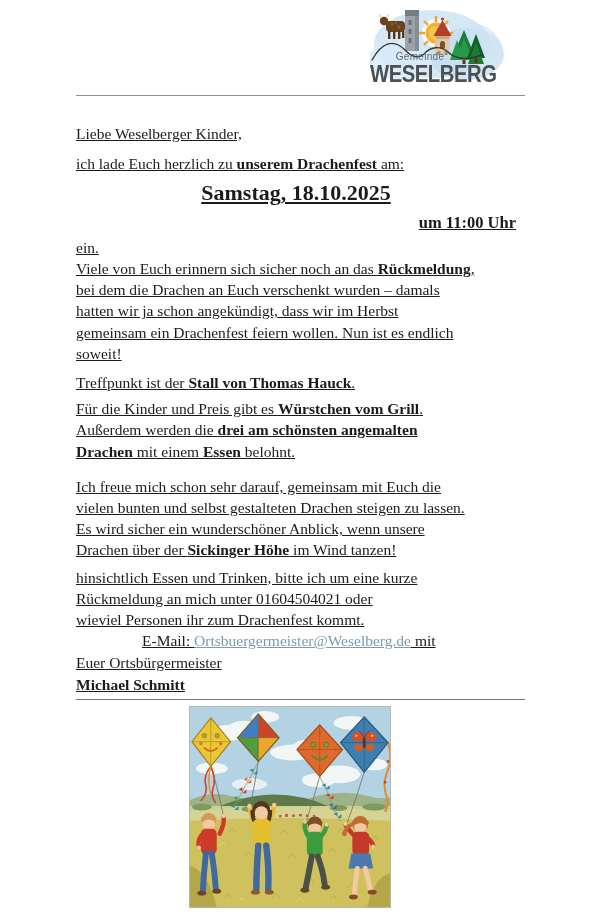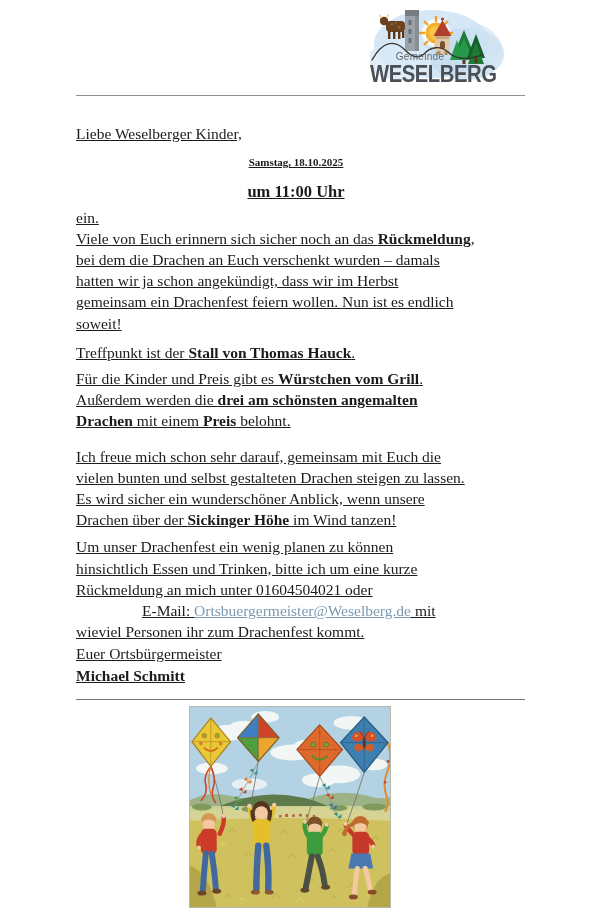--- a/index.html
+++ b/index.html
@@ -33,22 +33,22 @@
   
   .content{
     position:absolute;left:76px;top:123px;width:440px;
     font-size:15.5px;line-height:21.2px;text-decoration:underline;
   }
   .para{margin:0;}
   .tline{white-space:nowrap;}
   .tline.indent{padding-left:66px;}
   .b{font-weight:bold;}
   .p-intro{margin-top:9px;}
-  .p-date{margin-top:8px;text-align:center;font-weight:bold;font-size:11px;}
-  .p-time{margin-top:8px;text-align:center;font-weight:bold;font-size:16.5px;}
+  .p-date{margin-top:8px;text-align:center;font-weight:bold;font-size:22px;}
+  .p-time{margin-top:8px;text-align:right;font-weight:bold;font-size:16.5px;}
   .p-oster{margin-top:4px;}
   .p-treff{margin-top:8px;}
   .p-grill{margin-top:5px;}
   .p-freue{margin-top:14px;}
   .p-plan{margin-top:6px;}
   .p-sig{margin-top:1px;}
   a.mail-link{color:var(--link-color,#7b9ab0);text-decoration:underline;cursor:pointer;}
 
   
   .kite-art{
@@ -136,54 +136,56 @@
     <span class="logo-subtitle">Gemeinde</span>
     <span class="logo-title">WESELBERG</span>
   </header>
 
   <div class="rule rule-top"></div>
 
   <main class="content">
     <div class="para">
         <div class="tline"><span>Liebe Weselberger Kinder,</span></div>
       </div>
+    <div class="para p-intro">
+        <div class="tline"><span>ich lade Euch herzlich zu </span><span class="b">unserem Drachenfest</span><span> am:</span></div>
+      </div>
     <div class="para p-date">
         <div class="tline"><span class="b">Samstag, 18.10.2025</span></div>
       </div>
     <div class="para p-time">
         <div class="tline"><span class="b">um 11:00 Uhr</span></div>
       </div>
     <div class="para p-oster">
         <div class="tline"><span>ein.</span></div>
         <div class="tline"><span>Viele von Euch erinnern sich sicher noch an das </span><span class="b">Rückmeldung</span><span>,</span></div>
         <div class="tline"><span>bei dem die Drachen an Euch verschenkt wurden – damals</span></div>
         <div class="tline"><span>hatten wir ja schon angekündigt, dass wir im Herbst</span></div>
         <div class="tline"><span>gemeinsam ein Drachenfest feiern wollen. Nun ist es endlich</span></div>
         <div class="tline"><span>soweit!</span></div>
       </div>
     <div class="para p-treff">
         <div class="tline"><span>Treffpunkt ist der </span><span class="b">Stall von Thomas Hauck</span><span>.</span></div>
       </div>
     <div class="para p-grill">
         <div class="tline"><span>Für die Kinder und Preis gibt es </span><span class="b">Würstchen vom Grill</span><span>.</span></div>
         <div class="tline"><span>Außerdem werden die </span><span class="b">drei am schönsten angemalten</span></div>
-        <div class="tline"><span class="b">Drachen</span><span> mit einem </span><span class="b">Preis</span><span> belohnt.</span></div>
+        <div class="tline"><span class="b">Drachen</span><span> mit einem </span><span class="b">Essen</span><span> belohnt.</span></div>
       </div>
     <div class="para p-freue">
         <div class="tline"><span>Ich freue mich schon sehr darauf, gemeinsam mit Euch die</span></div>
         <div class="tline"><span>vielen bunten und selbst gestalteten Drachen steigen zu lassen.</span></div>
         <div class="tline"><span>Es wird sicher ein wunderschöner Anblick, wenn unsere</span></div>
         <div class="tline"><span>Drachen über der </span><span class="b">Sickinger Höhe</span><span> im Wind tanzen!</span></div>
       </div>
     <div class="para p-plan">
-        <div class="tline"><span>Um unser Drachenfest ein wenig planen zu können</span></div>
         <div class="tline"><span>hinsichtlich Essen und Trinken, bitte ich um eine kurze</span></div>
         <div class="tline"><span>Rückmeldung an mich unter 01604504021 oder</span></div>
+        <div class="tline"><span>wieviel Personen ihr zum Drachenfest kommt.</span></div>
         <div class="tline indent"><span>E-Mail: </span><a class="mail-link" href="#">Ortsbuergermeister@Weselberg.de</a><span> mit</span></div>
-        <div class="tline"><span>wieviel Personen ihr zum Drachenfest kommt.</span></div>
       </div>
     <div class="para p-sig">
         <div class="tline"><span>Euer Ortsbürgermeister</span></div>
         <div class="tline"><span class="b">Michael Schmitt</span></div>
       </div>
   </main>
 
   <div class="rule rule-bottom"></div>
 
   <figure class="kite-art">

